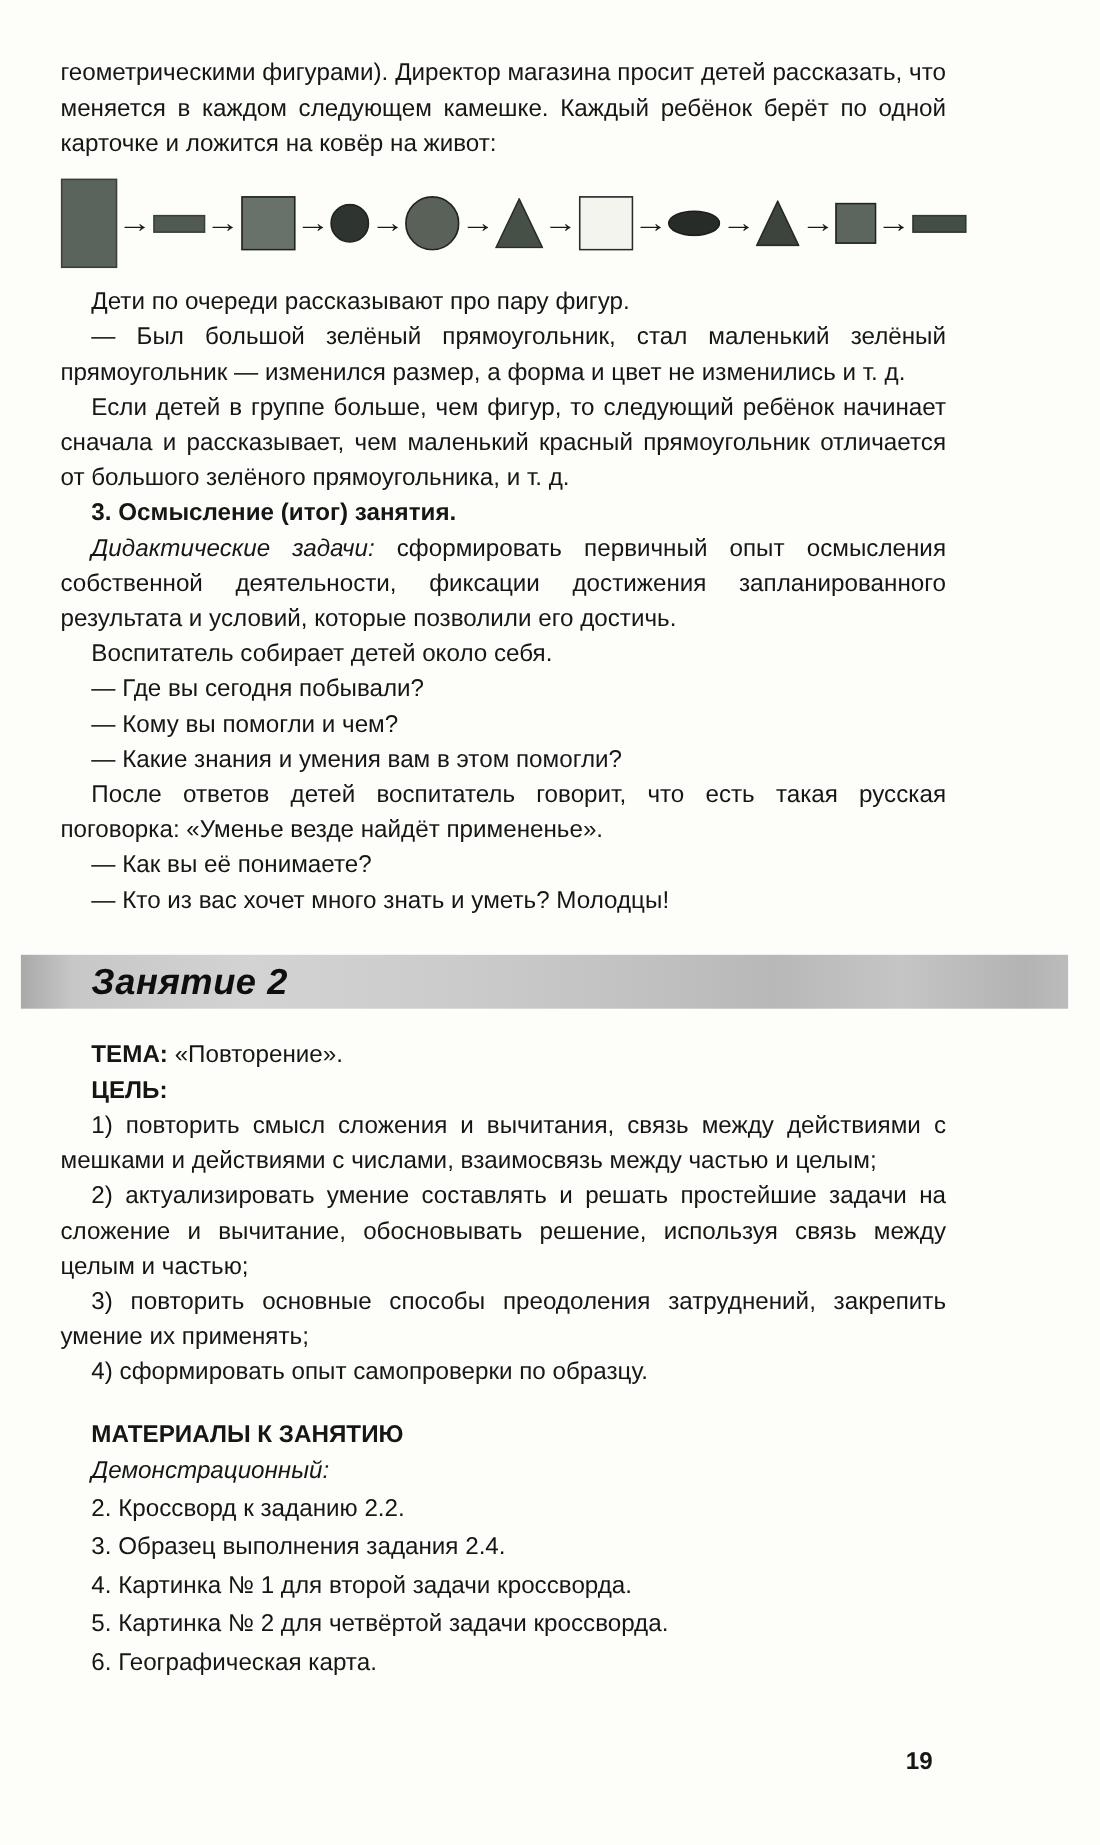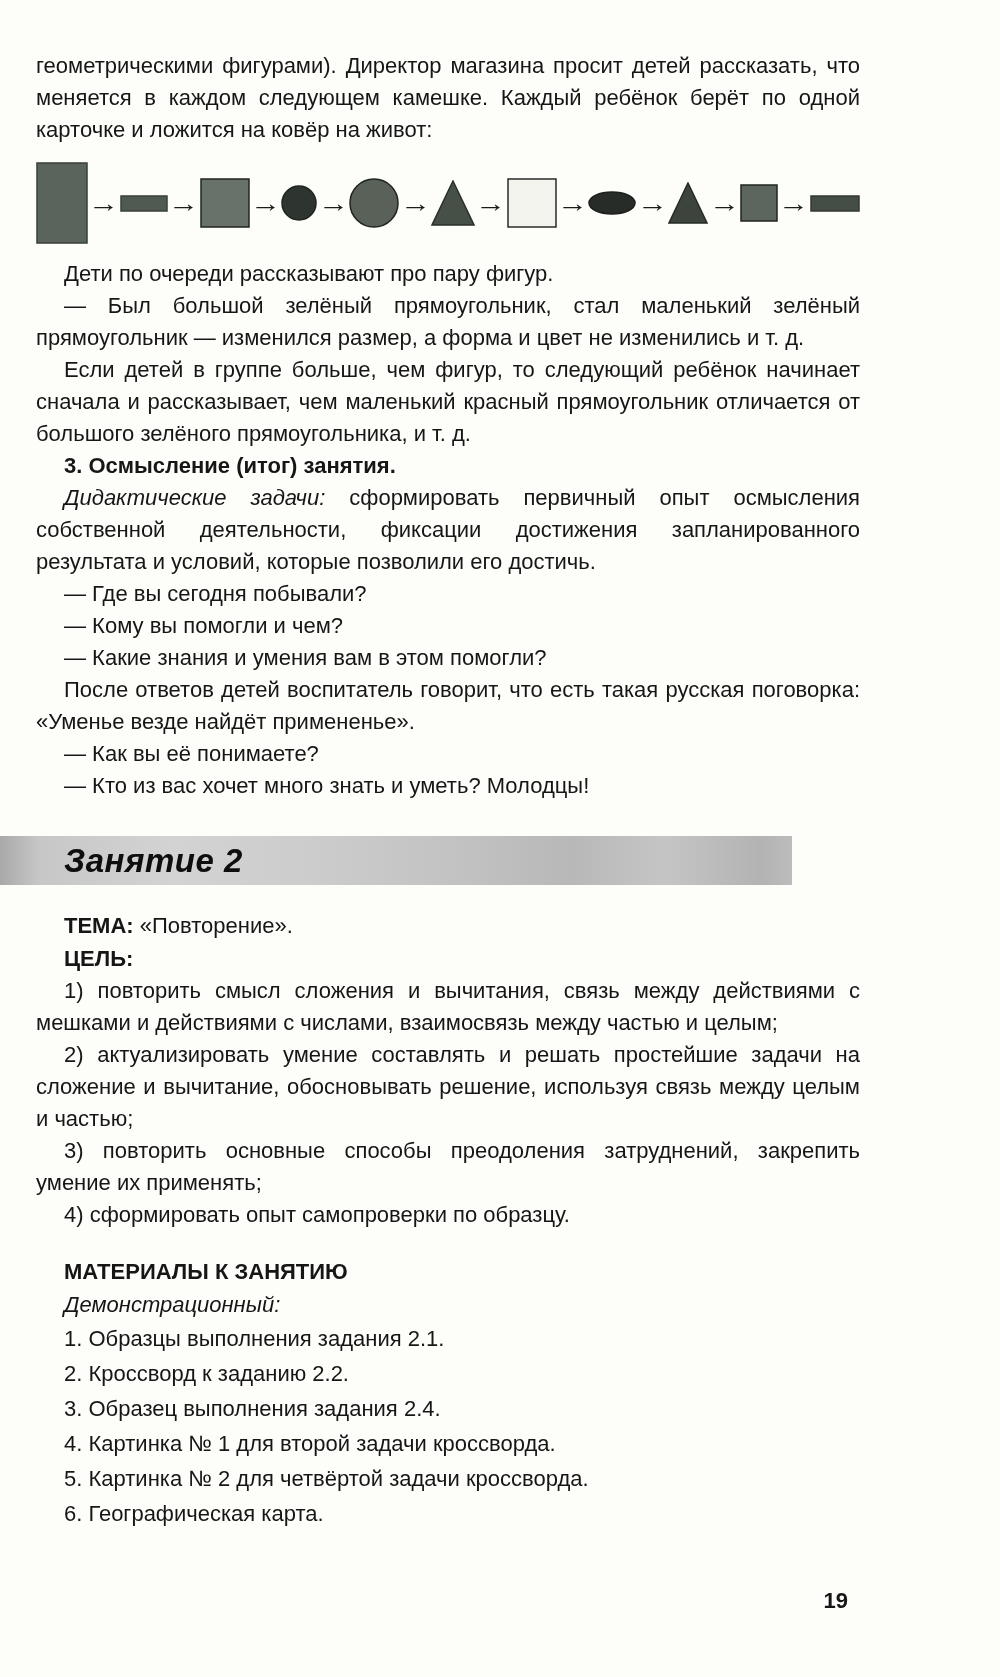--- a/index.html
+++ b/index.html
@@ -7,21 +7,21 @@
   body {
     width: 1000px;
     height: 1677px;
     background: #fdfdfa;
     position: relative;
     overflow: hidden;
     font-family: "Liberation Sans", sans-serif;
     color: #161616;
   }
   .content {
-    padding: 50px 140px 0 36px;
+    padding: 50px 140px 0 55px;
   }
   p.para {
     margin: 0;
     font-size: 22px;
     line-height: 32px;
     text-align: justify;
   }
   .indent { text-indent: 28px; }
   .bold   { font-weight: 700; }
   .italic { font-style: italic; }
@@ -42,21 +42,21 @@
     font-weight: 700;
     line-height: 1;
     color: #1a1a1a;
     transform: scaleX(1.25);
     flex: 0 0 auto;
     padding: 0 2px;
   }
 
   
   .banner {
-    width: 792px;
+    width: 952px;
     height: 49px;
     margin: 34px 0 24px -36px;
     display: flex;
     align-items: center;
     padding-left: 64px;
     background: linear-gradient(90deg,
       #a9a9a9 0%, #c7c7c7 5%, #d3d3d3 22%, #cbcbcb 42%,
       #c2c2c2 58%, #b8b8b8 72%, #c5c5c5 84%, #b3b3b3 96%, #bcbcbc 100%);
   }
   .banner-title {
@@ -160,20 +160,21 @@
     </div>
 
   <p class="para indent">Дети по очереди рассказывают про пару фигур.</p>
   <p class="para indent">— Был большой зелёный прямоугольник, стал маленький зелёный прямоугольник — изменился размер, а форма и цвет не изменились и т. д.</p>
   <p class="para indent">Если детей в группе больше, чем фигур, то следующий ребёнок начинает сначала и рассказывает, чем маленький красный прямоугольник отличается от большого зелёного прямоугольника, и т. д.</p>
 
   <p class="para indent bold mt-head">3. Осмысление (итог) занятия.</p>
 
   <p class="para indent"><span class="italic">Дидактические задачи:</span><span> сформировать первичный опыт осмысления собственной деятельности, фиксации достижения запланированного результата и условий, которые позволили его достичь.</span></p>
 
+  <p class="para indent">Воспитатель собирает детей около себя.</p>
   <p class="para indent">— Где вы сегодня побывали?</p>
   <p class="para indent">— Кому вы помогли и чем?</p>
   <p class="para indent">— Какие знания и умения вам в этом помогли?</p>
   <p class="para indent">После ответов детей воспитатель говорит, что есть такая русская поговорка: «Уменье везде найдёт примененье».</p>
   <p class="para indent">— Как вы её понимаете?</p>
   <p class="para indent">— Кто из вас хочет много знать и уметь? Молодцы!</p>
 
   <div class="banner">
     <span class="banner-title">Занятие 2</span>
   </div>
@@ -182,21 +183,20 @@
   <p class="lesson-line bold">ЦЕЛЬ:</p>
 
   <p class="para indent goal">1) повторить смысл сложения и вычитания, связь между действиями с мешками и действиями с числами, взаимосвязь между частью и целым;</p>
   <p class="para indent goal">2) актуализировать умение составлять и решать простейшие задачи на сложение и вычитание, обосновывать решение, используя связь между целым и частью;</p>
   <p class="para indent goal">3) повторить основные способы преодоления затруднений, закрепить умение их применять;</p>
   <p class="para indent goal">4) сформировать опыт самопроверки по образцу.</p>
 
   <p class="materials-heading">МАТЕРИАЛЫ К ЗАНЯТИЮ</p>
   <p class="materials-sub">Демонстрационный:</p>
 
-  <p class="material-item">1. Образцы выполнения задания 2.1.</p>
   <p class="material-item">2. Кроссворд к заданию 2.2.</p>
   <p class="material-item">3. Образец выполнения задания 2.4.</p>
   <p class="material-item">4. Картинка № 1 для второй задачи кроссворда.</p>
   <p class="material-item">5. Картинка № 2 для четвёртой задачи кроссворда.</p>
   <p class="material-item">6. Географическая карта.</p>
 
 </div>
 
 <div class="pageno">19</div>
 

